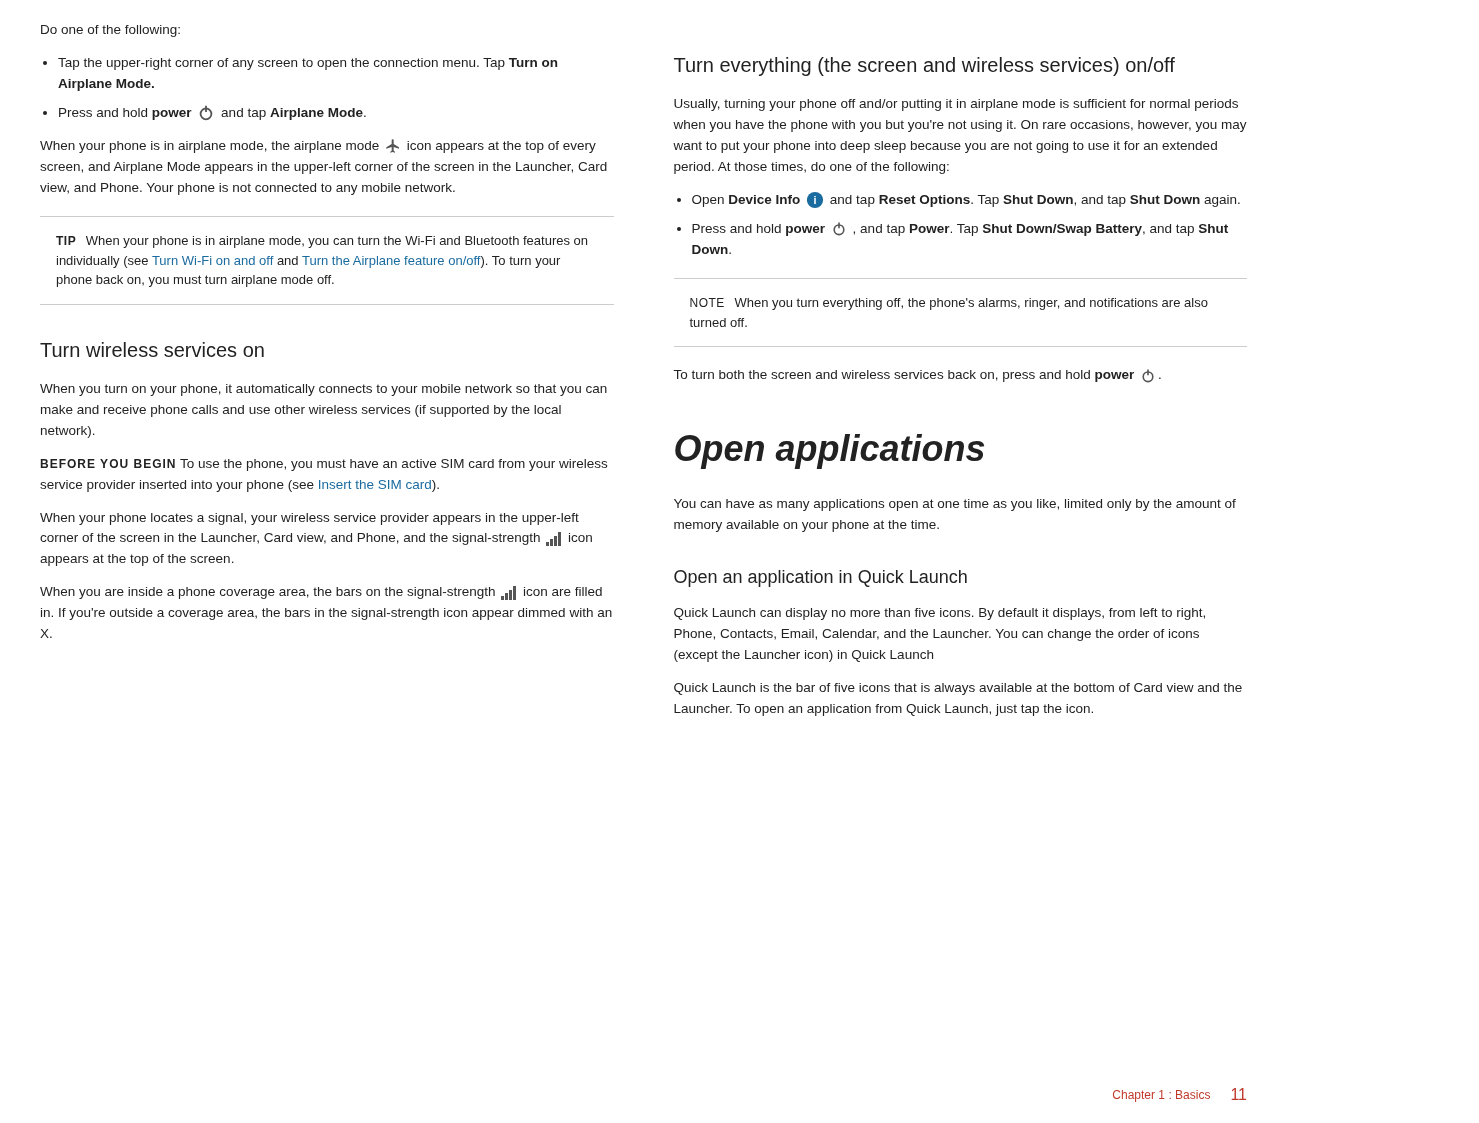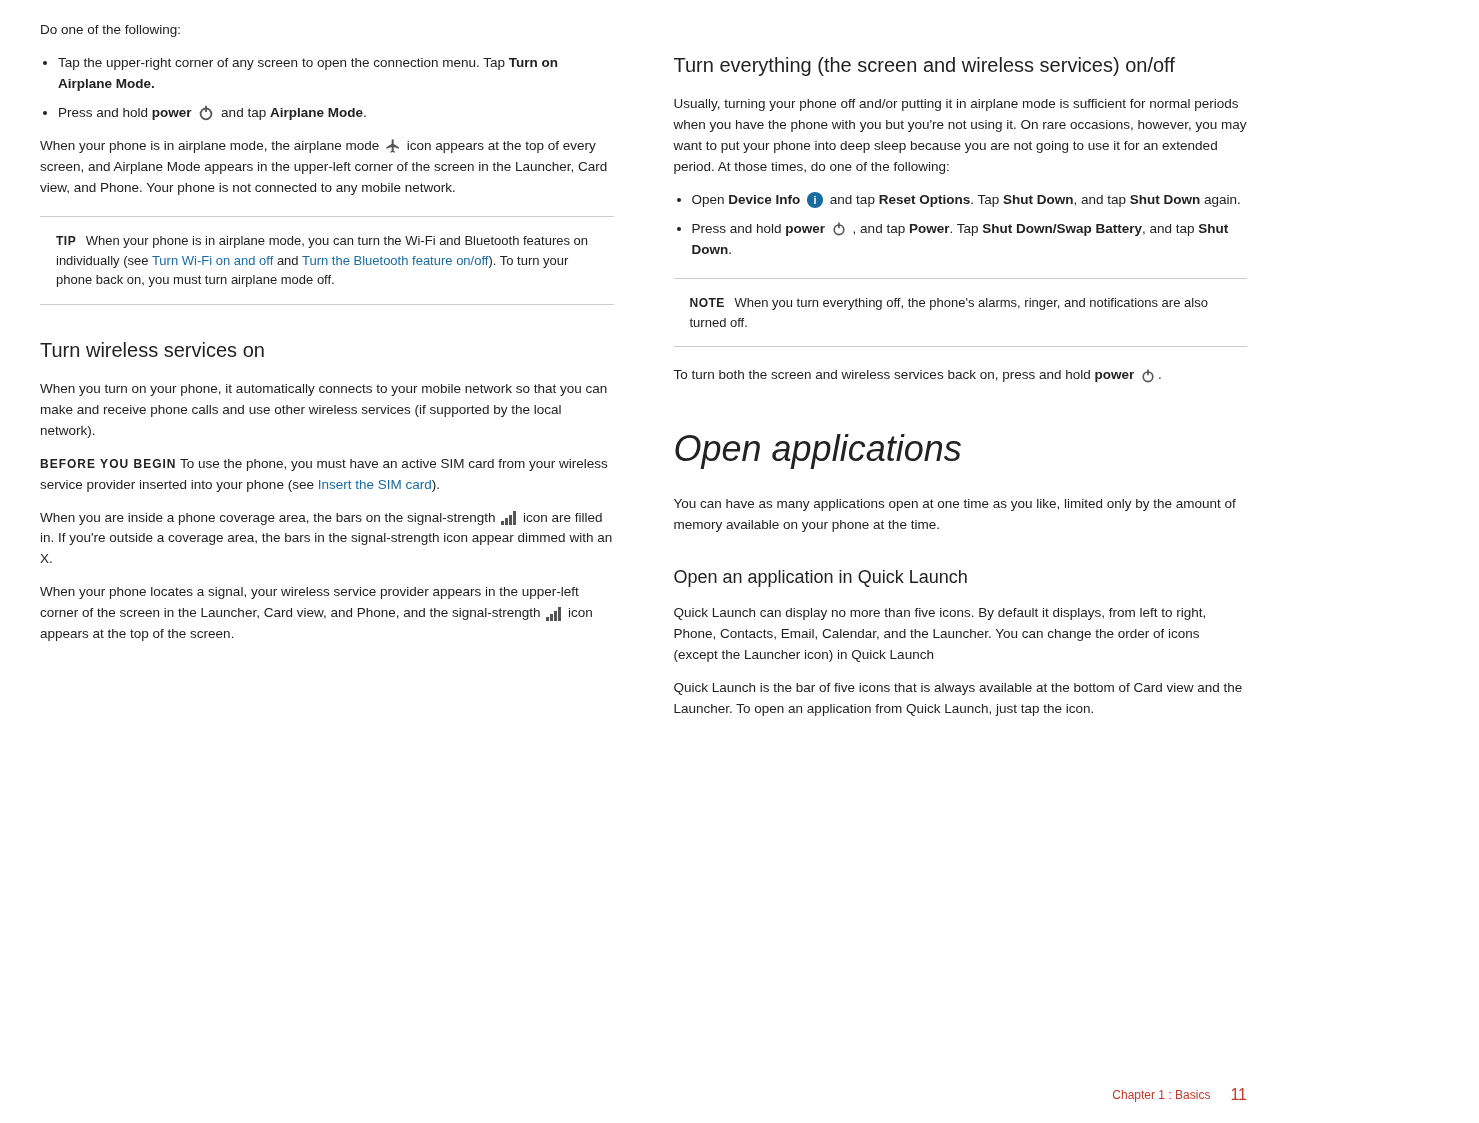--- a/index.html
+++ b/index.html
@@ -34,21 +34,21 @@
     }
     .section-heading {
       font-size: 20px;
       font-weight: 400;
       color: #222;
       margin-bottom: 14px;
       margin-top: 30px;
     }
     .big-heading {
       font-size: 36px;
-      font-weight: 400;
+      font-weight: 700;
       color: #222;
       margin-top: 36px;
       margin-bottom: 18px;
       font-style: italic;
     }
     .sub-heading {
       font-size: 18px;
       font-weight: 400;
       color: #222;
       margin-top: 28px;
@@ -90,21 +90,21 @@
     .note-box {
       border-top: 1px solid #ccc;
       border-bottom: 1px solid #ccc;
       padding: 14px 16px;
       margin: 18px 0;
       background: #fff;
       font-size: 13px;
       line-height: 1.5;
     }
     .note-label {
-      font-weight: bold;
+      font-weight: normal;
       font-size: 12px;
       letter-spacing: 0.5px;
       color: #222;
       margin-right: 6px;
     }
     .before-you-begin {
       font-weight: bold;
       font-size: 12px;
       letter-spacing: 1px;
       text-transform: uppercase;
@@ -163,54 +163,54 @@
       <p>
         When your phone is in airplane mode, the airplane mode
         <svg width="16" height="16" viewBox="0 0 24 24" style="vertical-align:middle;margin:0 2px;">
           <path d="M21 16v-2l-8-5V3.5c0-.83-.67-1.5-1.5-1.5S10 2.67 10 3.5V9l-8 5v2l8-2.5V19l-2 1.5V22l3.5-1 3.5 1v-1.5L13 19v-5.5l8 2.5z" fill="#555"></path>
         </svg>
         icon appears at the top of every screen, and Airplane Mode appears in the upper-left corner of the screen in the Launcher, Card view, and Phone. Your phone is not connected to any mobile network.
       </p>
 
       <div class="tip-box">
         <span class="tip-label">TIP</span>
-        <span> When your phone is in airplane mode, you can turn the Wi-Fi and Bluetooth features on individually (see </span><a class="link">Turn Wi-Fi on and off</a><span> and </span><a class="link">Turn the Bluetooth feature on/off</a><span>). To turn your phone back on, you must turn airplane mode off.</span>
+        <span> When your phone is in airplane mode, you can turn the Wi-Fi and Bluetooth features on individually (see </span><a class="link">Turn Wi-Fi on and off</a><span> and </span><a class="link">Turn the Airplane feature on/off</a><span>). To turn your phone back on, you must turn airplane mode off.</span>
       </div>
 
       <h2 class="section-heading">Turn wireless services on</h2>
 
       <p>When you turn on your phone, it automatically connects to your mobile network so that you can make and receive phone calls and use other wireless services (if supported by the local network).</p>
 
       <p>
         <span class="before-you-begin">BEFORE YOU BEGIN</span><span>  To use the phone, you must have an active SIM card from your wireless service provider inserted into your phone (see </span><a class="link">Insert the SIM card</a><span>).</span>
       </p>
 
+
+      <p>
+        When your phone locates a signal, your wireless service provider appears in the upper-left corner of the screen in the Launcher, Card view, and Phone, and the signal-strength
+        <svg width="16" height="14" viewBox="0 0 16 14" style="vertical-align:middle;margin:0 2px;">
+          <rect x="0" y="10" width="3" height="4" fill="#555"></rect>
+          <rect x="4" y="7" width="3" height="7" fill="#555"></rect>
+          <rect x="8" y="4" width="3" height="10" fill="#555"></rect>
+          <rect x="12" y="0" width="3" height="14" fill="#555"></rect>
+        </svg>
+        icon appears at the top of the screen.
+      </p>
 
       <p>
         When you are inside a phone coverage area, the bars on the signal-strength
         <svg width="16" height="14" viewBox="0 0 16 14" style="vertical-align:middle;margin:0 2px;">
           <rect x="0" y="10" width="3" height="4" fill="#555"></rect>
           <rect x="4" y="7" width="3" height="7" fill="#555"></rect>
           <rect x="8" y="4" width="3" height="10" fill="#555"></rect>
           <rect x="12" y="0" width="3" height="14" fill="#555"></rect>
         </svg>
         icon are filled in. If you're outside a coverage area, the bars in the signal-strength icon appear dimmed with an X.
       </p>
 
-      <p>
-        When your phone locates a signal, your wireless service provider appears in the upper-left corner of the screen in the Launcher, Card view, and Phone, and the signal-strength
-        <svg width="16" height="14" viewBox="0 0 16 14" style="vertical-align:middle;margin:0 2px;">
-          <rect x="0" y="10" width="3" height="4" fill="#555"></rect>
-          <rect x="4" y="7" width="3" height="7" fill="#555"></rect>
-          <rect x="8" y="4" width="3" height="10" fill="#555"></rect>
-          <rect x="12" y="0" width="3" height="14" fill="#555"></rect>
-        </svg>
-        icon appears at the top of the screen.
-      </p>
-
     </div>
 
     <div class="right-col">
 
       <h2 class="section-heading">Turn everything (the screen and wireless services) on/off</h2>
 
       <p>Usually, turning your phone off and/or putting it in airplane mode is sufficient for normal periods when you have the phone with you but you're not using it. On rare occasions, however, you may want to put your phone into deep sleep because you are not going to use it for an extended period. At those times, do one of the following:</p>
 
       <ul>
         <li>

